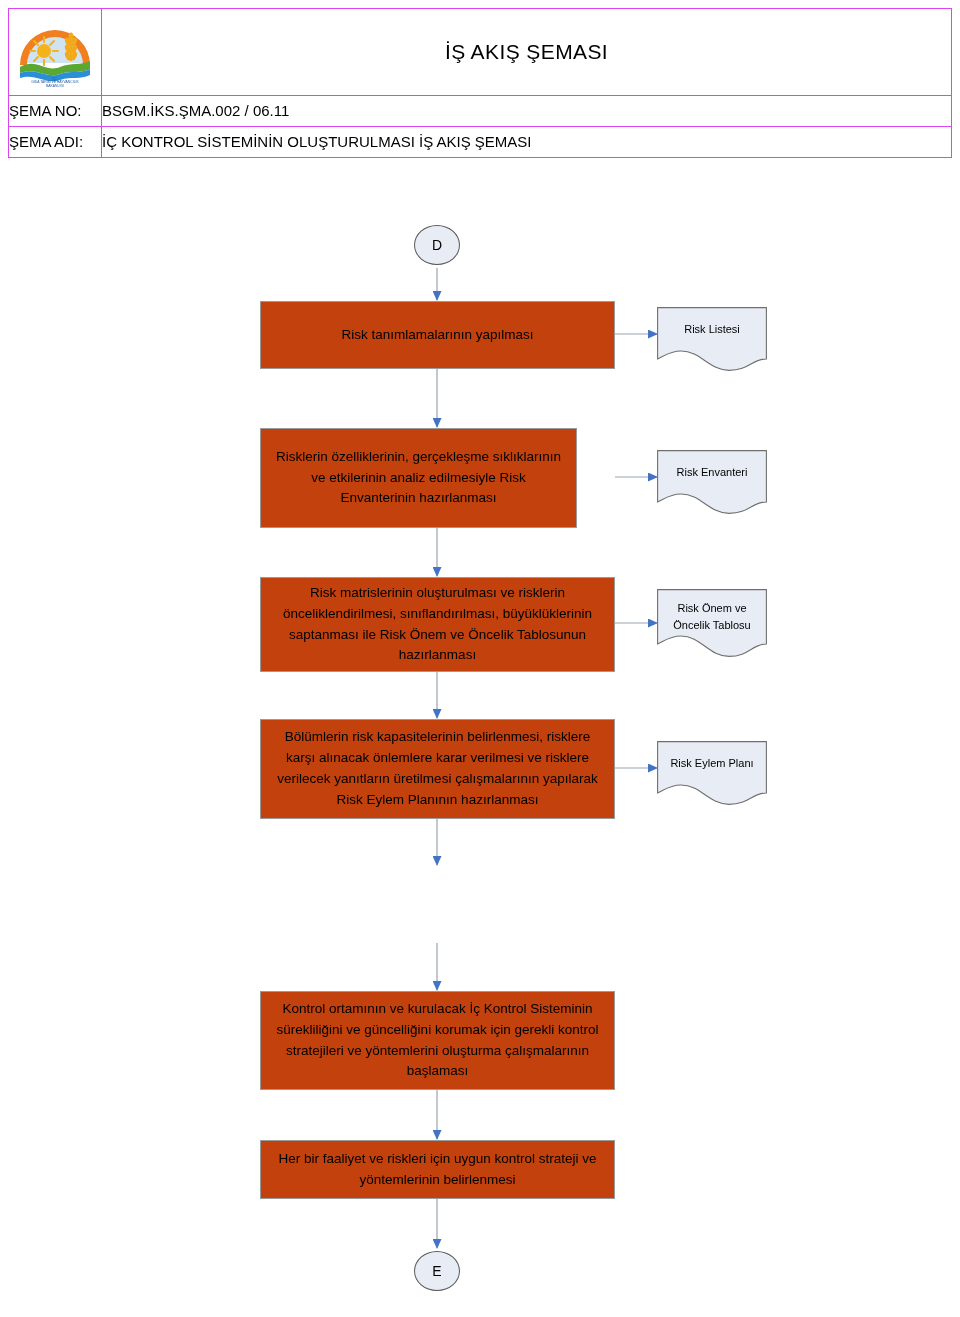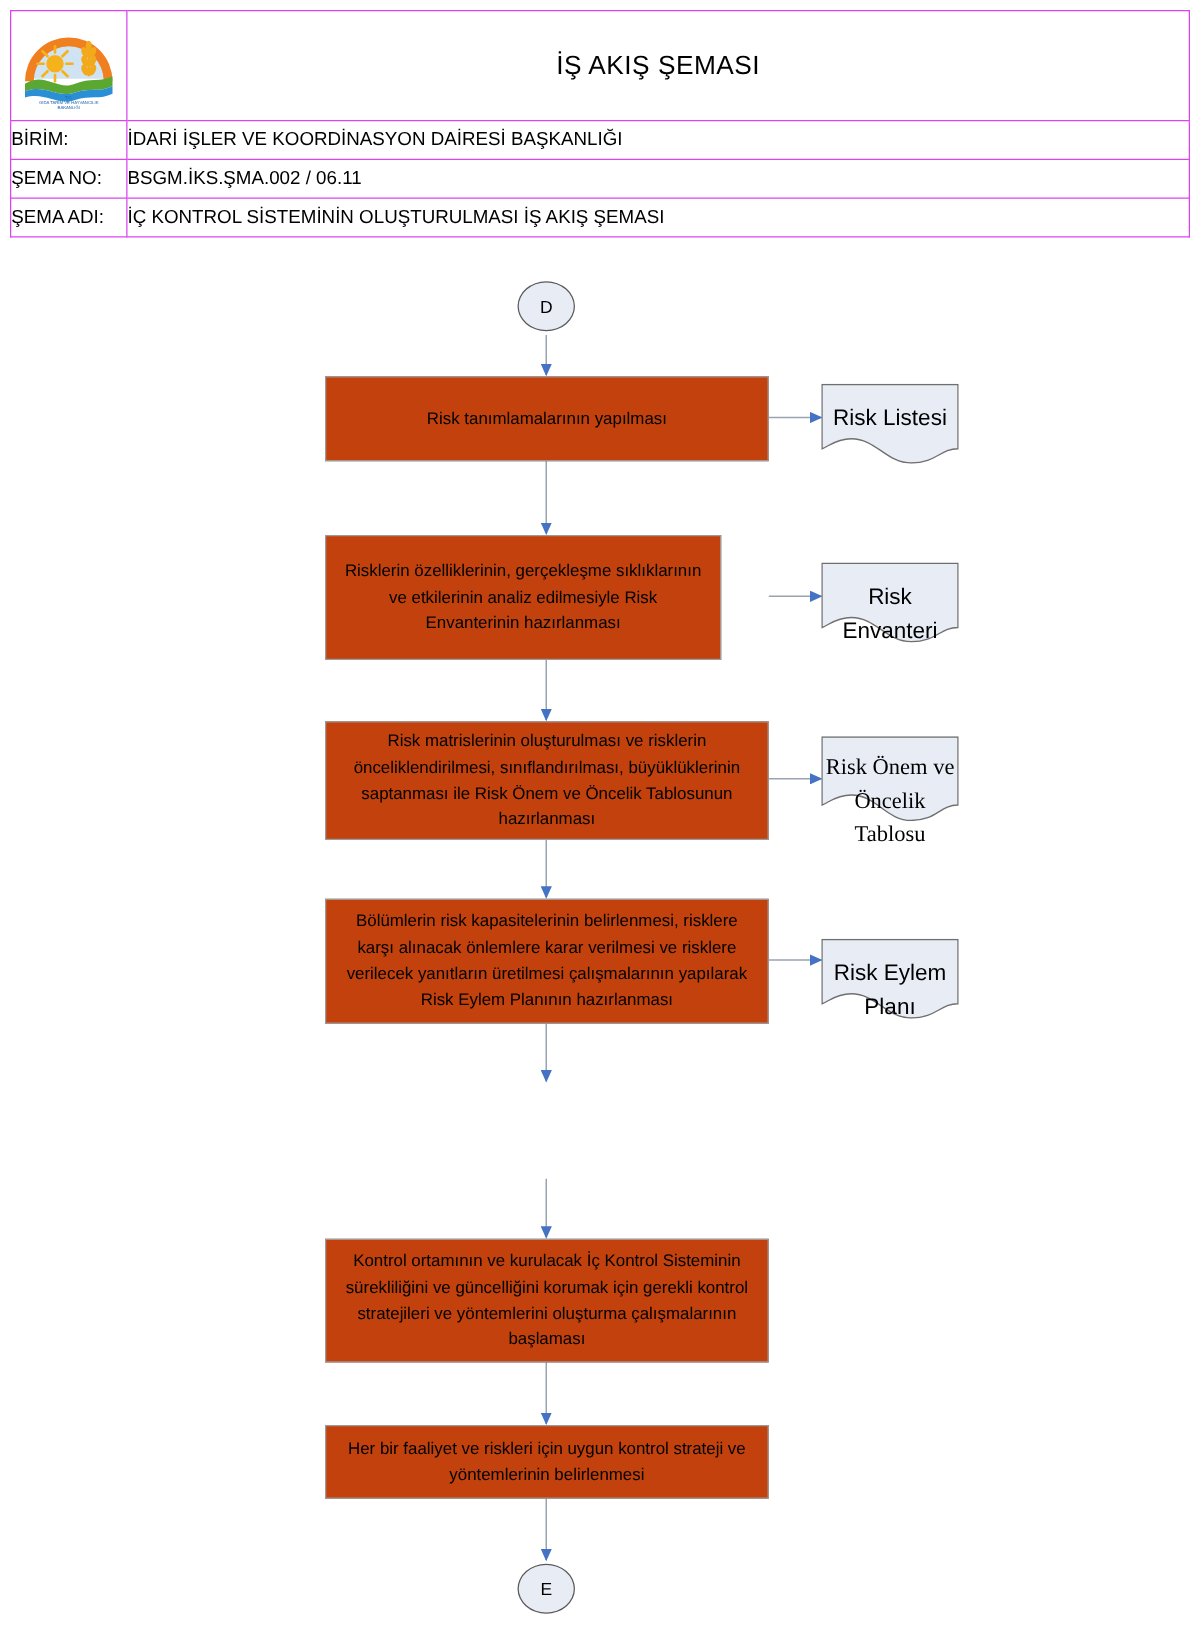--- a/index.html
+++ b/index.html
@@ -63,26 +63,26 @@
     border-radius:50%;
     box-sizing:border-box;
     display:flex;align-items:center;justify-content:center;
     font-size:14px;
   }
 
   .docshape{
     position:absolute;
     display:flex;align-items:flex-start;justify-content:center;
     text-align:center;
-    font-size:18px;line-height:1.5;
+    font-size:11px;line-height:1.5;
     box-sizing:border-box;
   }
   .docshape .dtxt{position:relative;z-index:2;padding-top:14px;width:100%;}
   .docshape svg{position:absolute;left:0;top:0;z-index:1;}
-  .docshape.two .dtxt{padding-top:11px;font-family:Liberation Serif, serif;}
+  .docshape.two .dtxt{padding-top:11px;}
 </style>
 </head>
 <body>
 
 <div class="page">
 
   <table class="hdr-table">
     <tbody>
         <tr>
       <td class="cell-logo">
@@ -124,28 +124,20 @@
             <text x="43" y="77.9" font-family="Liberation Sans, sans-serif" font-size="3.4" fill="#1f5fa8" text-anchor="middle">BAKANLIĞI</text>
           </svg>
         </span>
       </td>
       <td class="cell-title">
         <span class="doc-title">İŞ AKIŞ ŞEMASI</span>
       </td>
     </tr>
     <tr>
       <td class="cell-label">
-        <span class="lbl">BİRİM:</span>
-      </td>
-      <td class="cell-value">
-        <span class="val">İDARİ İŞLER VE KOORDİNASYON DAİRESİ BAŞKANLIĞI</span>
-      </td>
-    </tr>
-    <tr>
-      <td class="cell-label">
         <span class="lbl">ŞEMA NO:</span>
       </td>
       <td class="cell-value">
         <span class="val">BSGM.İKS.ŞMA.002 / 06.11</span>
       </td>
     </tr>
     <tr>
       <td class="cell-label">
         <span class="lbl">ŞEMA ADI:</span>
       </td>
@@ -233,21 +225,21 @@
     </div>
 
     <div class="docshape two" style="left:657px;top:589px;width:110px;height:68px;">
       <svg width="110" height="68" viewBox="0 0 110 68" preserveAspectRatio="none">
         <path d="M0.6,0.6 L109.4,0.6 L109.4,55 C95,55 92,67.4 72,67.4 C52,67.4 44,47 24,47 C12,47 6,53 0.6,55 Z" fill="#e8ecf5" stroke="#6f6f6f" stroke-width="1.1"></path>
       </svg>
       <span class="dtxt" style="white-space:pre-line;">Risk Önem ve
 Öncelik Tablosu</span>
     </div>
 
-    <div class="docshape" style="left:657px;top:741px;width:110px;height:64px;margin-top:10px;">
+    <div class="docshape" style="left:657px;top:741px;width:110px;height:64px;">
       <svg width="110" height="64" viewBox="0 0 110 64" preserveAspectRatio="none">
         <path d="M0.6,0.6 L109.4,0.6 L109.4,52 C95,52 92,63.4 72,63.4 C52,63.4 44,44 24,44 C12,44 6,50 0.6,52 Z" fill="#e8ecf5" stroke="#6f6f6f" stroke-width="1.1"></path>
       </svg>
       <span class="dtxt">Risk Eylem Planı</span>
     </div>
 
     <div class="terminator" style="left:414px;top:1251px;width:46px;height:40px;">
       <span>E</span>
     </div>
 

